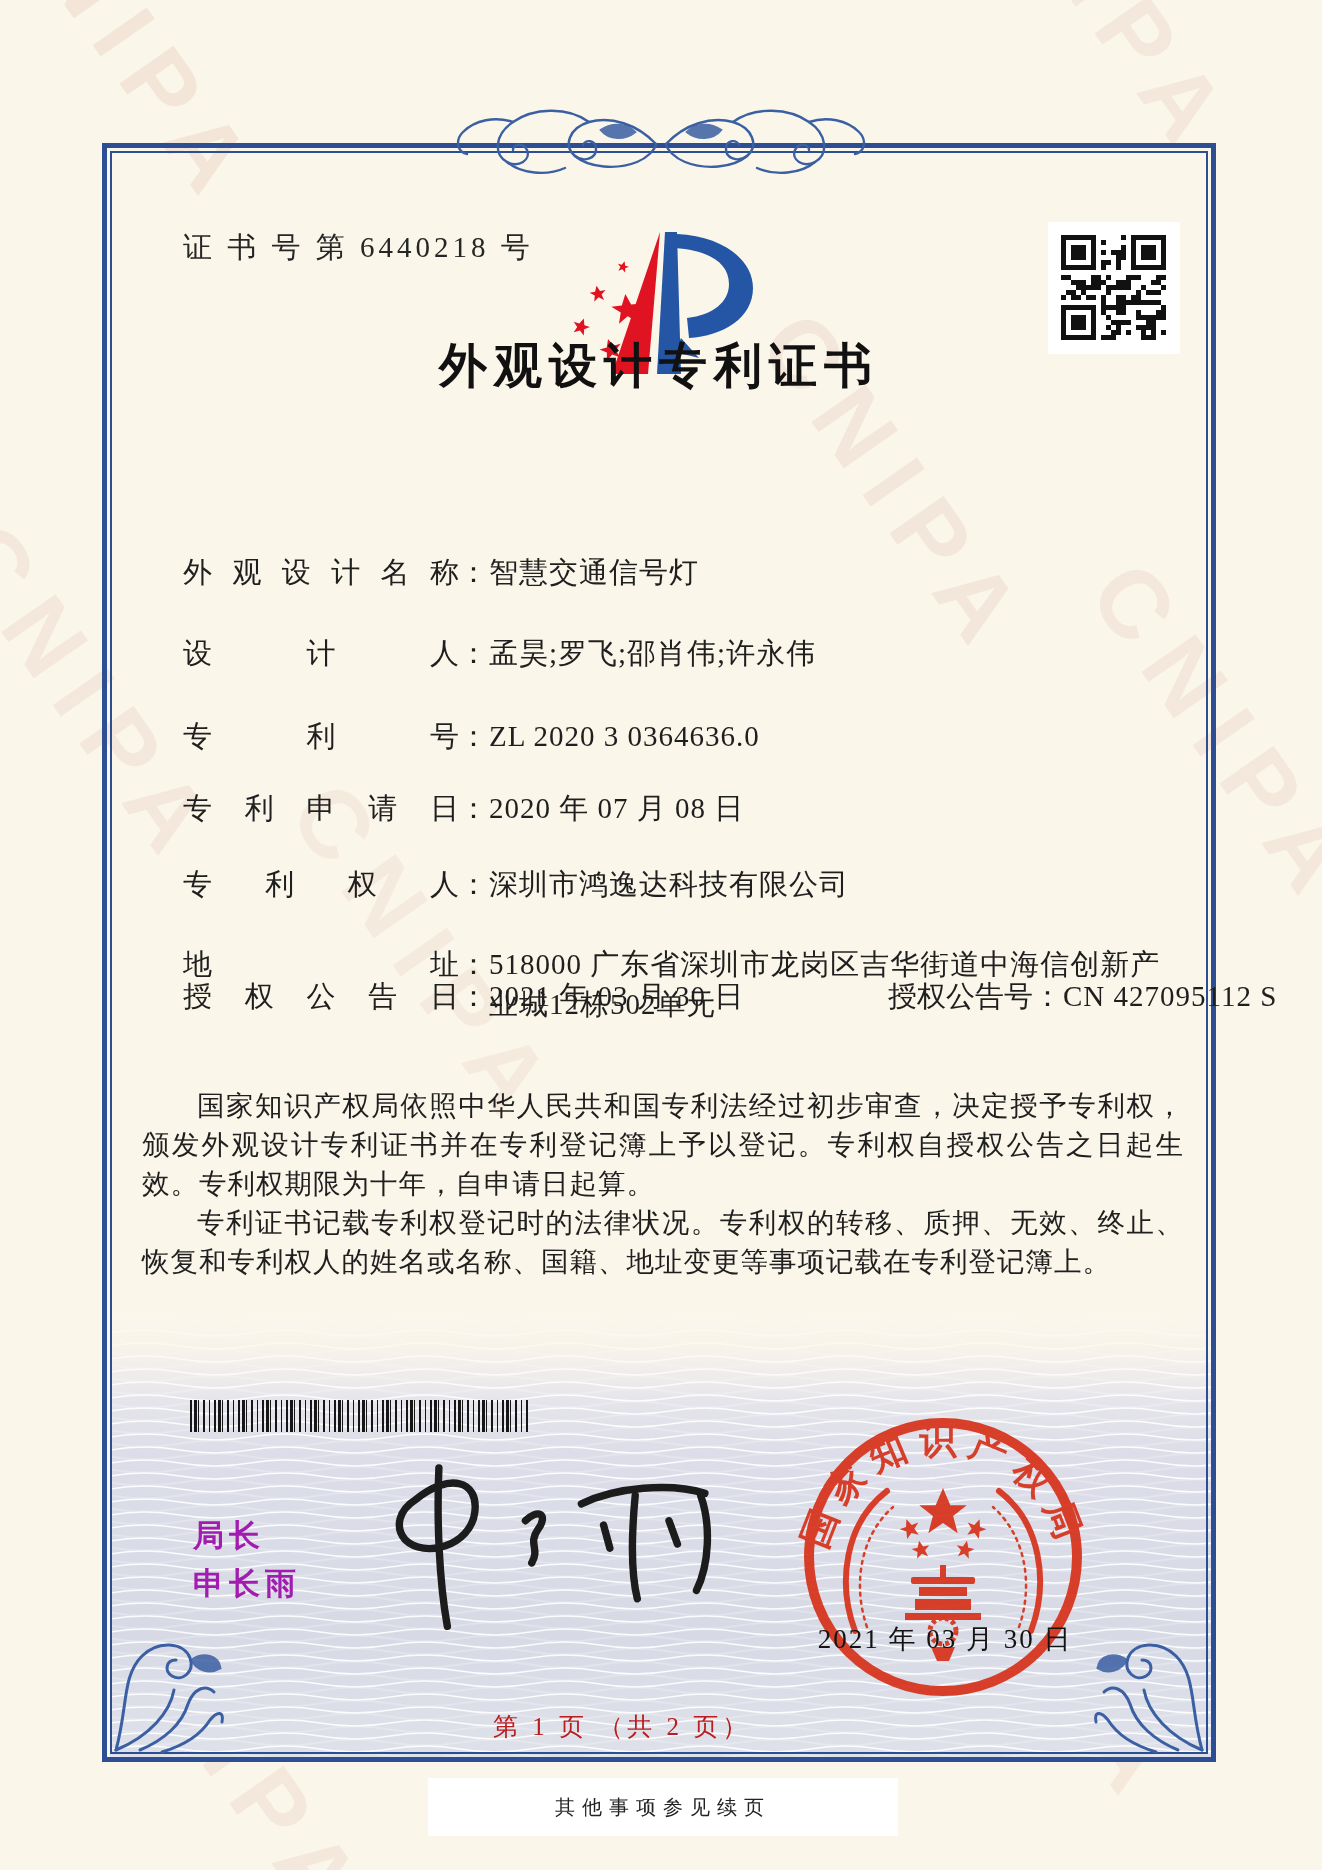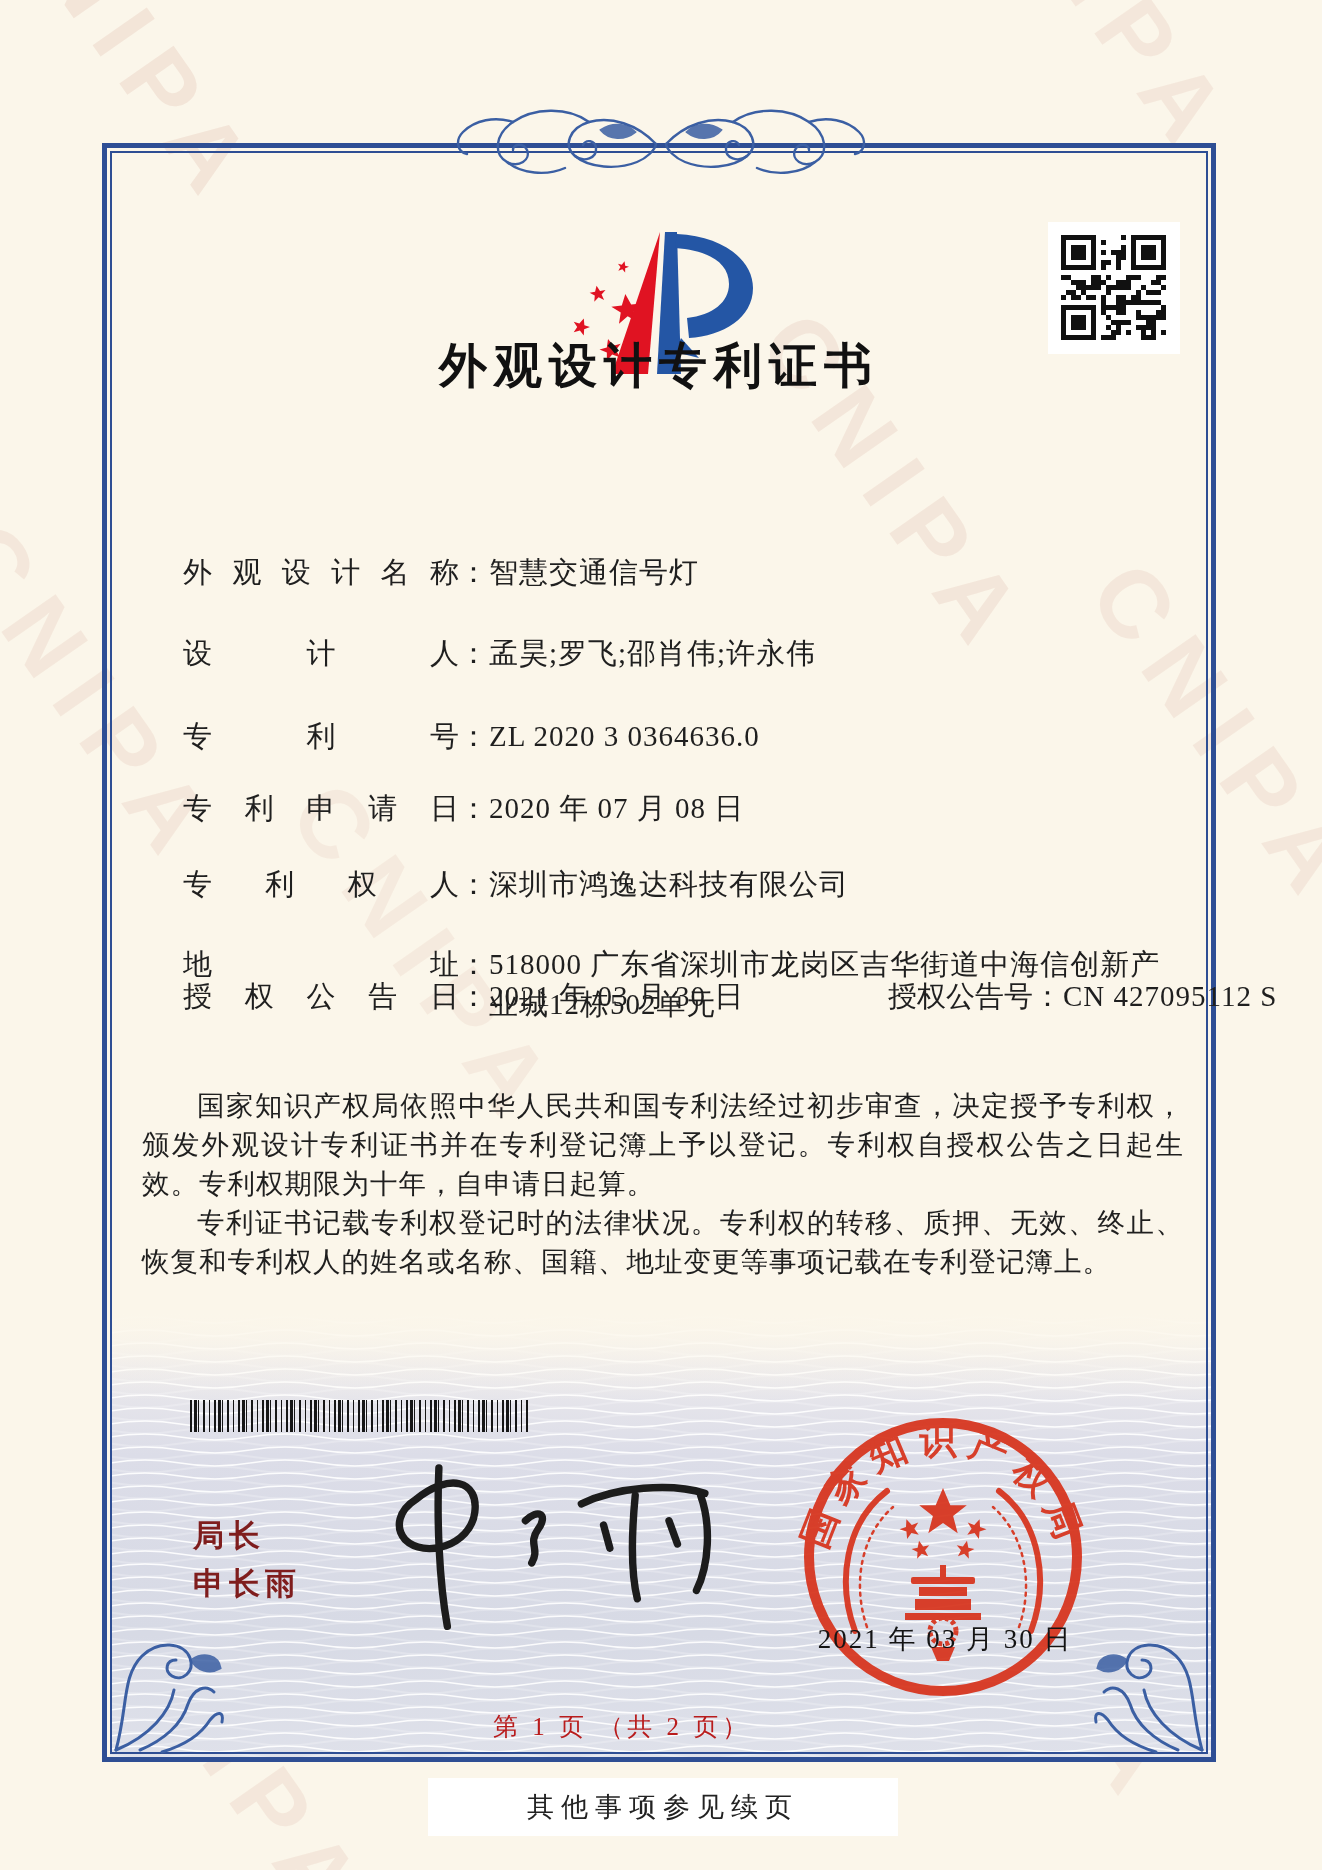--- a/index.html
+++ b/index.html
@@ -63,37 +63,37 @@
     background:repeating-linear-gradient(90deg,
       #161616 0 2px, rgba(0,0,0,0) 2px 4px,
       #161616 4px 7px, rgba(0,0,0,0) 7px 8px,
       #161616 8px 9px, rgba(0,0,0,0) 9px 13px,
       #161616 13px 15px, rgba(0,0,0,0) 15px 19px,
       #161616 19px 20px, rgba(0,0,0,0) 20px 24px);
   }
   .officer {
     position:absolute; left:193px; top:1512px;
     font-family:"Liberation Sans","DejaVu Sans",sans-serif; font-weight:bold;
-    font-size:31px; color:#7f1d1d; letter-spacing:5px; line-height:48px;
+    font-size:31px; color:#a21caf; letter-spacing:5px; line-height:48px;
   }
   .signature { position:absolute; left:365px; top:1455px; width:380px; height:180px; }
   .seal { position:absolute; left:793px; top:1407px; width:300px; height:300px; }
   .seal-date {
     position:absolute; left:800px; top:1621px; width:290px; text-align:center;
     font-size:27px; letter-spacing:2px; color:#141414;
   }
   .page-info {
     position:absolute; left:102px; top:1710px; width:1040px; text-align:center;
     font-size:25px; letter-spacing:4px; color:#b91c1c;
   }
   .note-strip {
     position:absolute; left:428px; top:1778px; width:470px; height:58px;
     background:#ffffff; display:flex; align-items:center; justify-content:center;
   }
-  .note-strip span { font-size:27px; letter-spacing:7px; color:#222; }
+  .note-strip span { font-size:20px; letter-spacing:7px; color:#222; }
   
   .orn { position:absolute; pointer-events:none; }
 </style>
 </head>
 <body>
 
 <div class="page">
 
   <span class="wm" style="left:-70px; top:-20px; opacity:.6;">CNIPA</span>
   <span class="wm" style="left:905px; top:-70px; opacity:.5;">CNIPA</span>
@@ -145,20 +145,21 @@
   <svg class="orn" style="left:1090px; top:1632px;" width="120" height="124" viewBox="0 0 120 124">
     <g transform="translate(120,0) scale(-1,1)" stroke="#3b5fa3" stroke-width="3" fill="none" stroke-linecap="round">
       <path d="M8,118 C20,74 14,44 34,24 C50,8 76,10 82,26 C87,40 74,50 64,44 C56,39 58,28 68,28"></path>
       <path d="M8,118 C42,104 62,80 66,58"></path>
       <path d="M32,118 C56,108 74,92 80,72 C86,56 98,52 106,60"></path>
       <path d="M54,120 C74,114 92,104 102,88 C110,78 116,80 114,90"></path>
       <path d="M84,28 C96,20 110,24 112,36 C102,42 88,38 84,28 Z" fill="#3b5fa3" opacity=".85"></path>
     </g>
   </svg>
 
+  <div class="cert-no">证 书 号 第 6440218 号</div>
 
   <svg class="logo" viewBox="0 0 200 162">
     <defs>
       <path id="st" d="M0,-10 L2.94,-3.09 L9.51,-3.09 L4.05,1.18 L5.88,8.09 L0,4 L-5.88,8.09 L-4.05,1.18 L-9.51,-3.09 L-2.94,-3.09 Z"></path>
     </defs>
     <g fill="#e01322">
       <use href="#st" transform="translate(58,45) scale(0.6) rotate(15)"></use>
       <use href="#st" transform="translate(33,72) scale(0.85) rotate(-10)"></use>
       <use href="#st" transform="translate(62,88) scale(1.6) rotate(-6)"></use>
       <use href="#st" transform="translate(16,105) scale(0.9) rotate(18)"></use>

